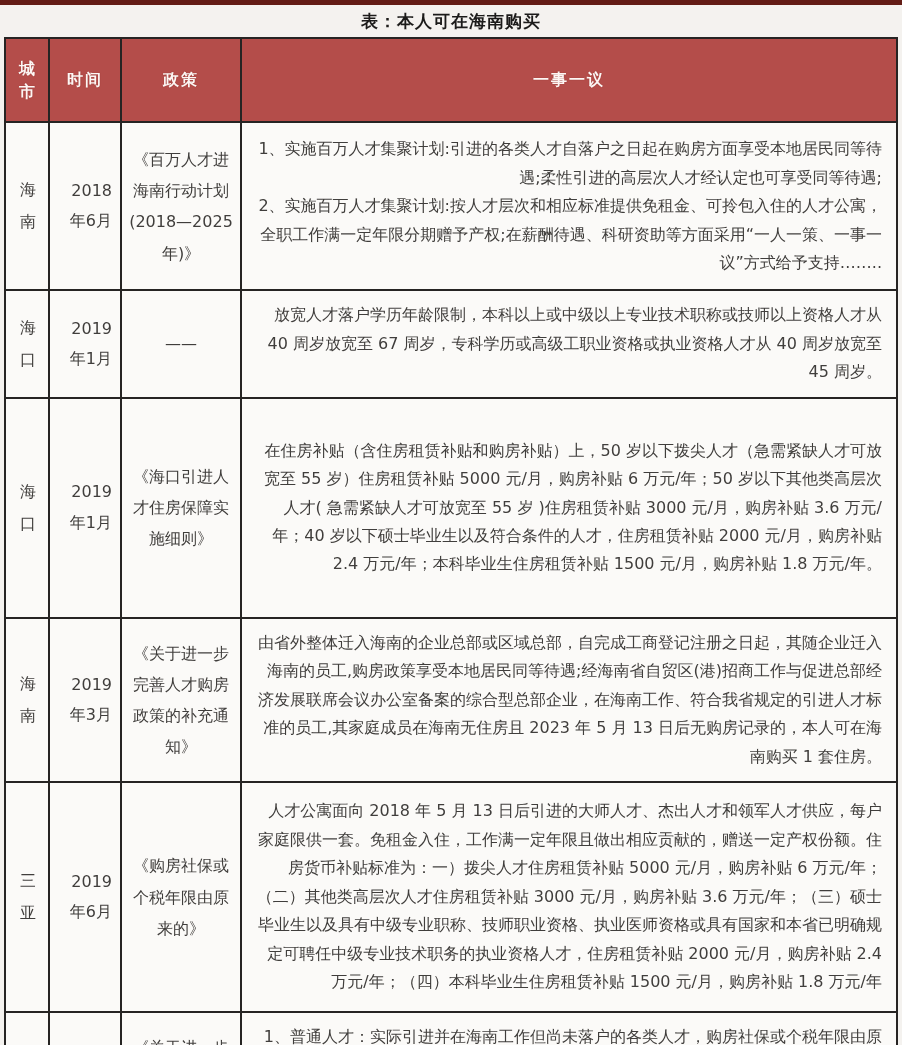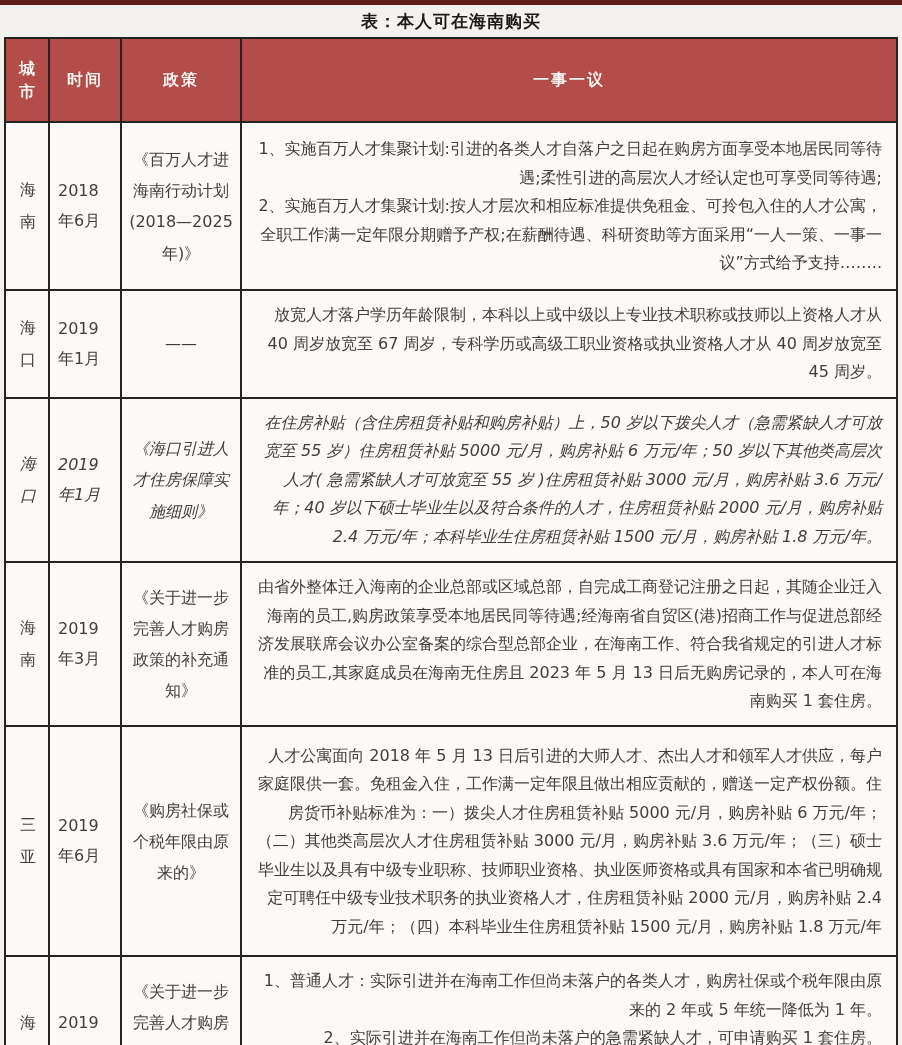--- a/index.html
+++ b/index.html
@@ -59,41 +59,41 @@
 
   td.city-cell { text-align: right; }
   td.city-cell .stack {
     width: 18px; margin: 0 auto;
     word-break: break-all;
     line-height: 2.0;
     display: block;
   }
 
   td.time-cell {
-    text-align: left;
+    text-align: right;
     padding: 20px 8px;
     line-height: 1.9;
   }
 
   td.policy-cell {
     text-align: center;
     padding: 6px 7px;
     line-height: 1.95;
   }
 
   td.detail-cell {
     text-align: right;
     padding: 10px 14px;
     line-height: 1.78;
     white-space: pre-wrap;
   }
 
   tr.row-1 td { height: 168px; }
   tr.row-2 td { height: 88px; }
-  tr.row-3 td { height: 164px; font-style: italic; }
+  tr.row-3 td { height: 220px; }
   tr.row-4 td { height: 142px; }
   tr.row-5 td { height: 230px; margin-top: 14px; }
   tr.row-6 td { height: 132px; }
 
   .policy-table tbody { border-bottom: 4px solid #2e2b29; }
 </style>
 </head>
 <body>
 
 <div class="top-bar"></div>

